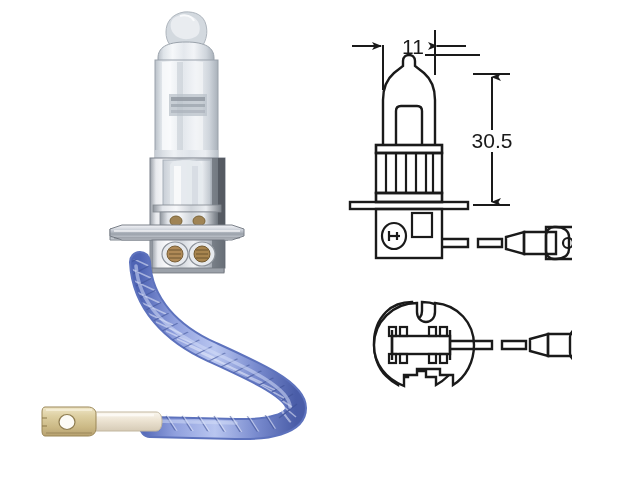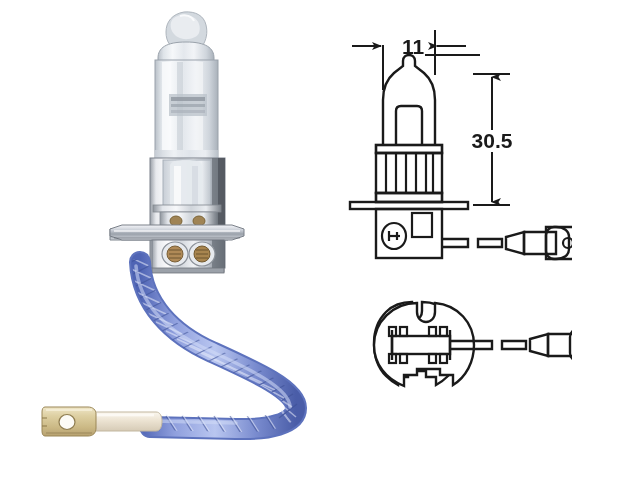--- a/index.html
+++ b/index.html
@@ -9,21 +9,20 @@
   }
   body {
     font-family: "Liberation Sans", sans-serif;
   }
   #page {
     position: relative;
     width: 572px;
     height: 480px;
     background: #ffffff;
     overflow: hidden;
-    font-weight: bold;
   }
   .panel {
     position: absolute;
   }
   #photo-panel {
     left: 0px;
     top: 0px;
     width: 340px;
     height: 480px;
   }

